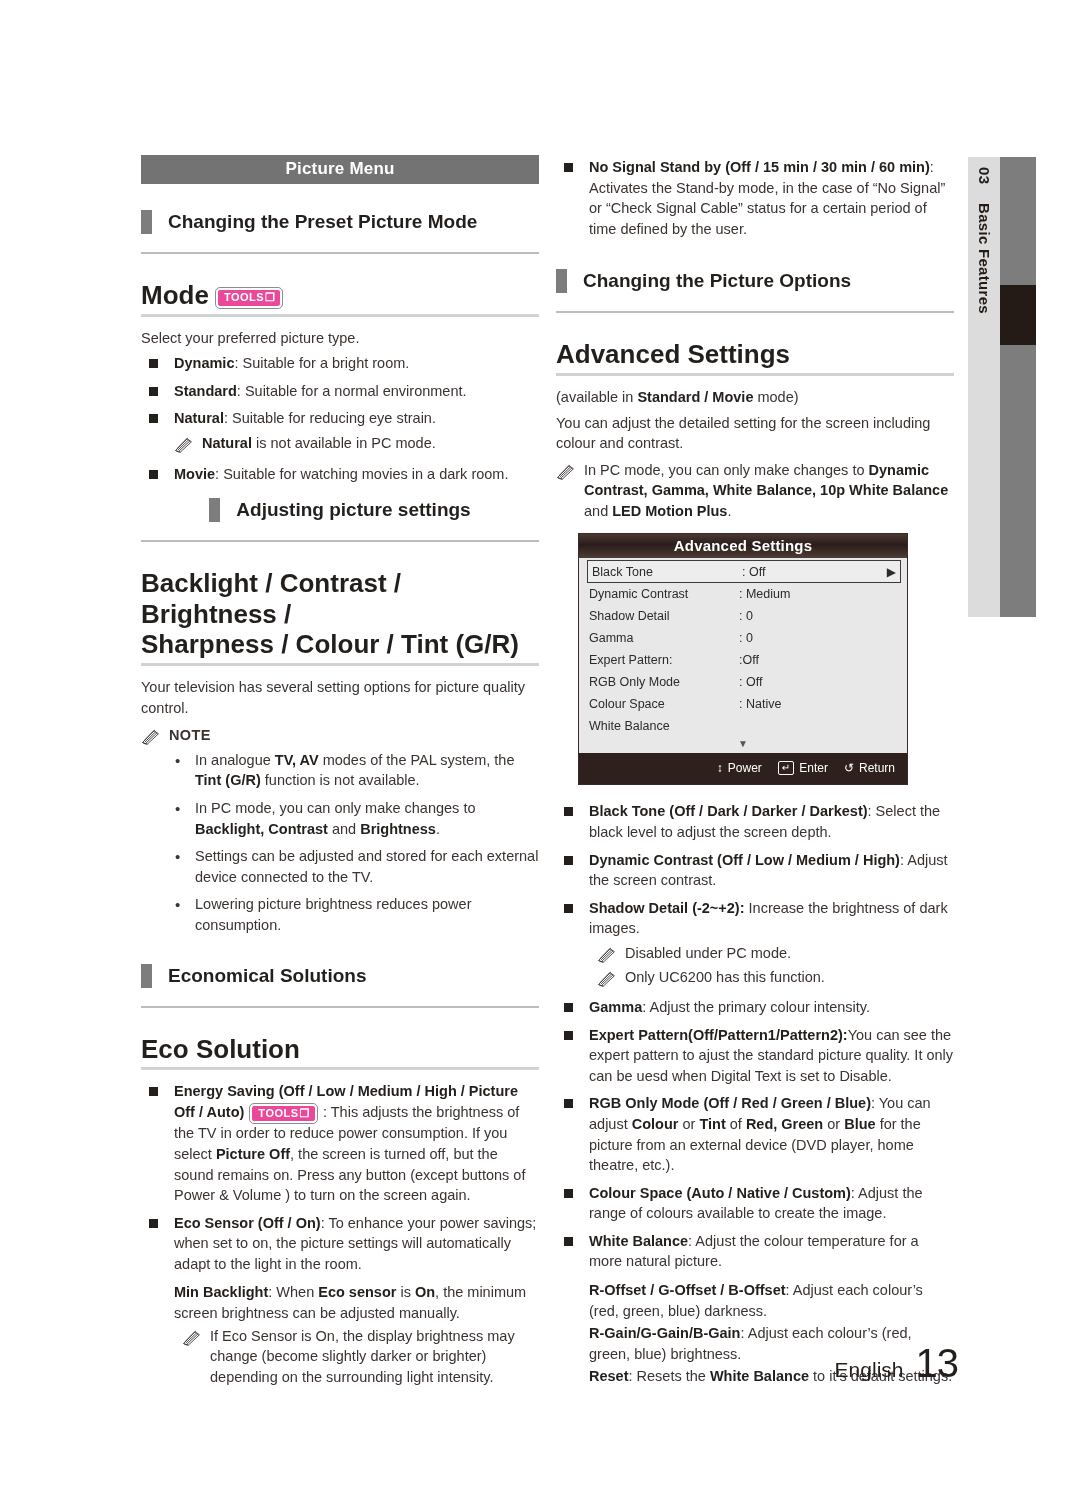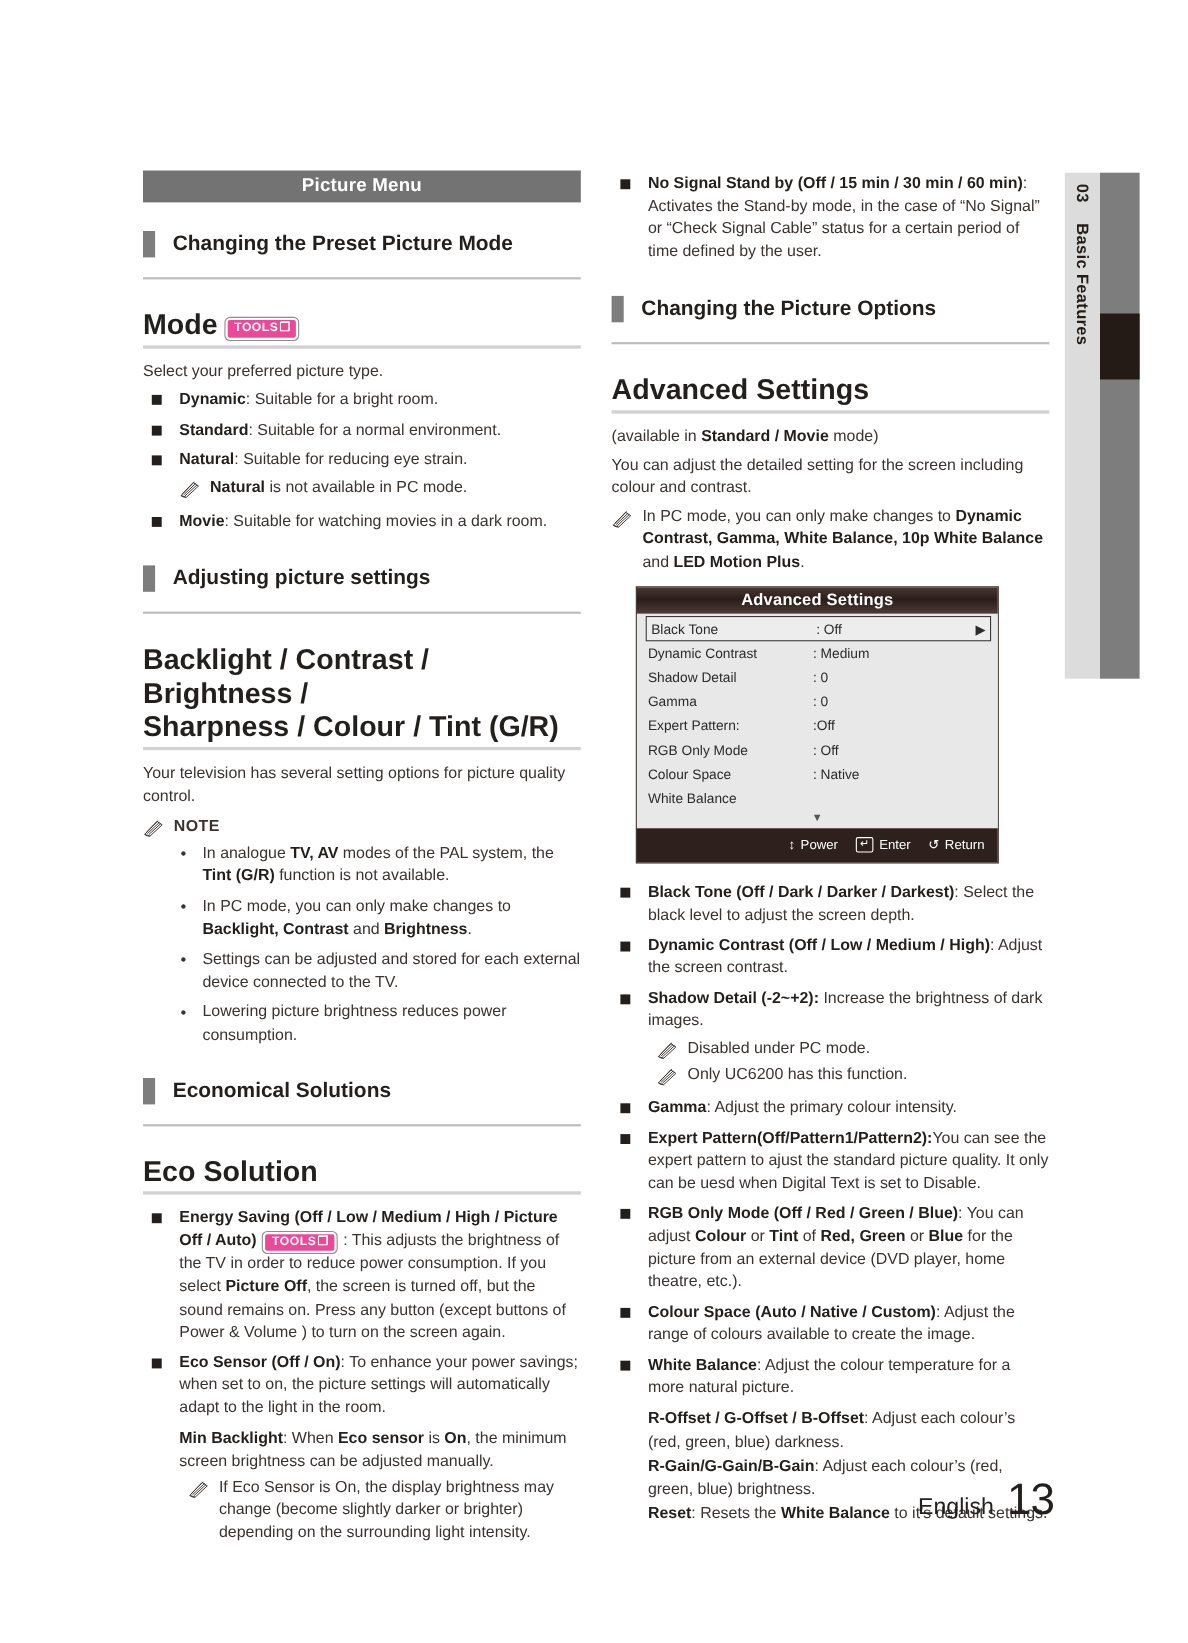--- a/index.html
+++ b/index.html
@@ -26,21 +26,21 @@
     display:flex; align-items:flex-start; justify-content:center;
   }
   .side-tab .vtext span {
     writing-mode:vertical-rl;
     font-size:15px; font-weight:bold; letter-spacing:0.3px;
     color:#241a16; padding-top:10px; white-space:nowrap;
   }
 
   
   .col { position:absolute; top:155px; width:398px; }
-  .col-left  { left:130px; }
+  .col-left  { left:141px; }
   .col-right { left:556px; }
 
   
   .banner {
     background:#737373; color:#fff;
     text-align:center; font-weight:bold; font-size:17px;
     padding:4px 0 5px 0; letter-spacing:0.2px;
     margin-bottom:26px;
   }
 
@@ -197,21 +197,21 @@
           <div class="body"><b>Natural</b><span> is not available in PC mode.</span></div>
         </div>
       </div>
     </div>
 
     <div class="sq-item">
       <div class="bullet"></div>
       <div class="body"><b>Movie</b><span>: Suitable for watching movies in a dark room.</span></div>
     </div>
 
-    <div class="sec-head" style="margin-top:30px;">
+    <div class="sec-head" style="margin-top:14px;justify-content:center;">
       <div class="sq"></div>
       <div class="txt">Adjusting picture settings</div>
     </div>
 
     <div class="big-head">
       <div>Backlight / Contrast / Brightness /</div>
       <div>Sharpness / Colour / Tint (G/R)</div>
     </div>
 
     <div class="para">Your television has several setting options for picture quality control.</div>

